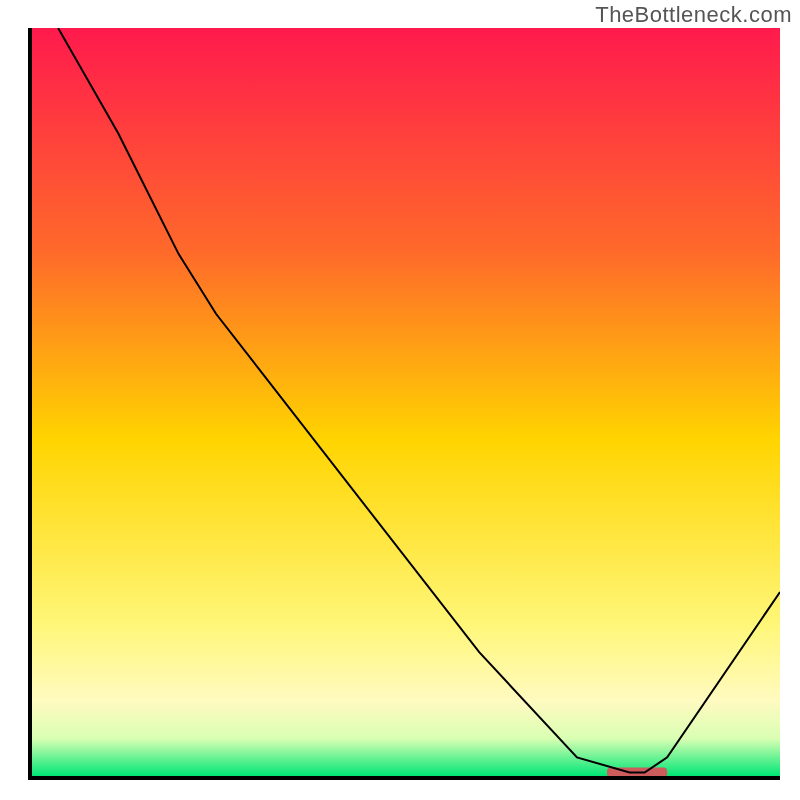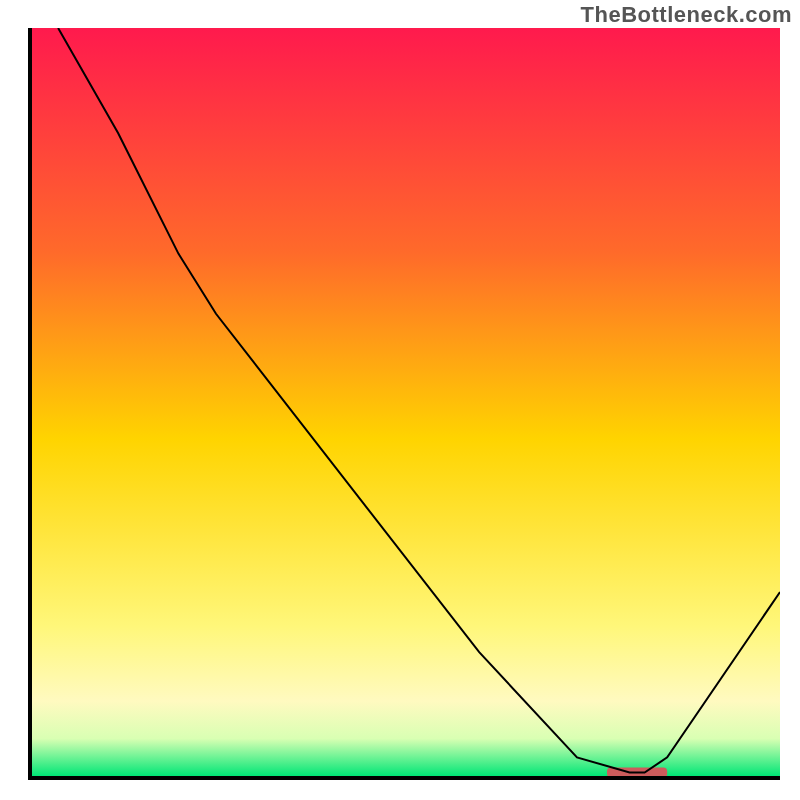--- a/index.html
+++ b/index.html
@@ -13,21 +13,21 @@
   .container {
     position: relative;
     width: 800px;
     height: 800px;
   }
   .watermark {
     position: absolute;
     top: 2px;
     right: 8px;
     font-size: 22px;
-    font-weight: bold;
+    font-weight: normal;
     color: #555;
     letter-spacing: 0.5px;
   }
   .plot-frame {
     position: absolute;
     left: 28px;
     top: 28px;
     width: 752px;
     height: 752px;
     box-sizing: border-box;

